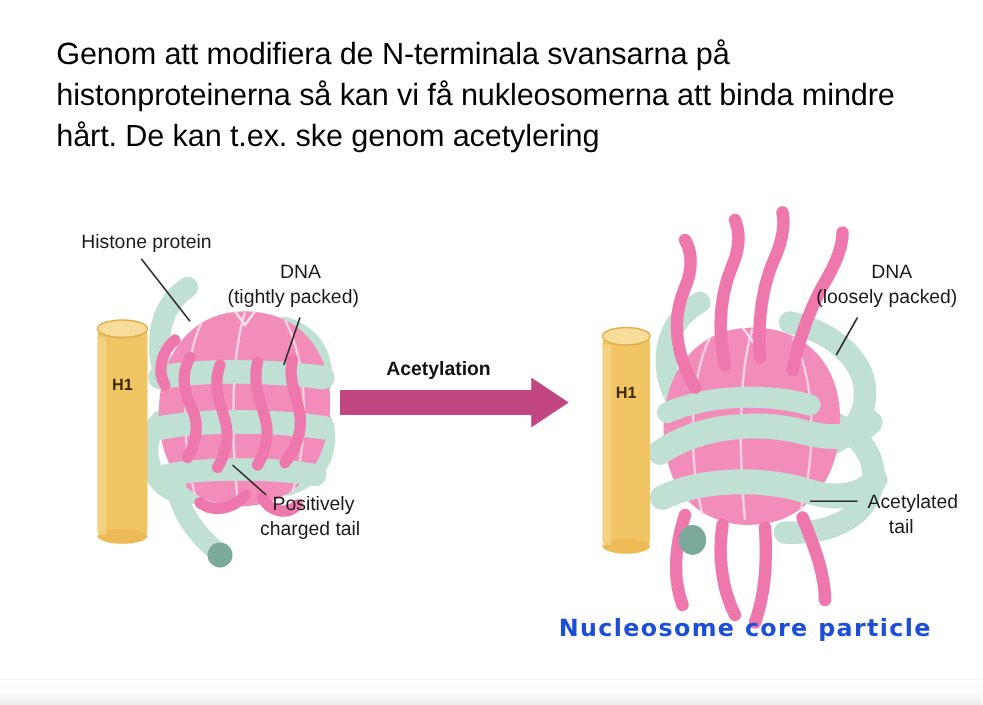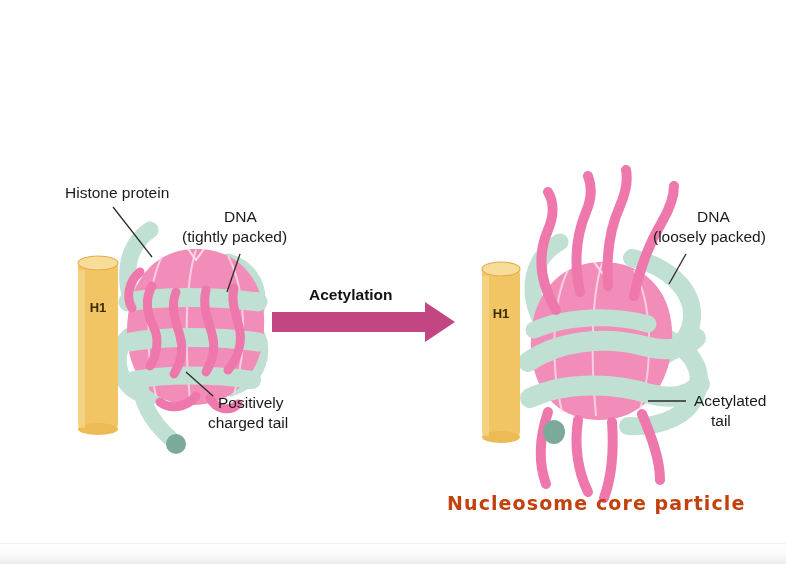--- a/index.html
+++ b/index.html
@@ -44,21 +44,21 @@
   #figure svg {
     display: block;
   }
   
   #caption {
     position: absolute;
     left: 447px;
     top: 492px;
     font-size: 19px;
     font-weight: bold;
-    color: #c2410c;
+    color: #1d4ed8;
     letter-spacing: 1.1px;
     font-family: "DejaVu Sans", sans-serif;
   }
   
   #slide-edge {
     position: absolute;
     left: 0;
     top: 543px;
     width: 786px;
     height: 21px;
@@ -86,20 +86,23 @@
     stroke: #2b2b2b;
     stroke-width: 1.3;
     fill: none;
   }
 </style>
 </head>
 <body>
 
 <div id="slide">
 
+  <div id="heading">Genom att modifiera de N-terminala svansarna på
+histonproteinerna så kan vi få nukleosomerna att binda mindre
+hårt. De kan t.ex. ske genom acetylering</div>
 
   <div id="figure">
     <svg width="786" height="400" viewBox="0 0 786 400" xmlns="http://www.w3.org/2000/svg">
 
       <g>
 
         <g>
           <path d="M150 80 C 132 92 126 112 128 134 C 130 152 138 163 150 170" stroke="#BFE0D2" stroke-width="17" fill="none" stroke-linecap="round"></path>
           <path d="M228 112 C 248 118 258 134 257 152 C 256 170 246 182 232 188" stroke="#BFE0D2" stroke-width="17" fill="none" stroke-linecap="round"></path>
           <path d="M238 168 C 256 176 262 192 259 208 C 256 224 244 234 230 238" stroke="#BFE0D2" stroke-width="17" fill="none" stroke-linecap="round"></path>

